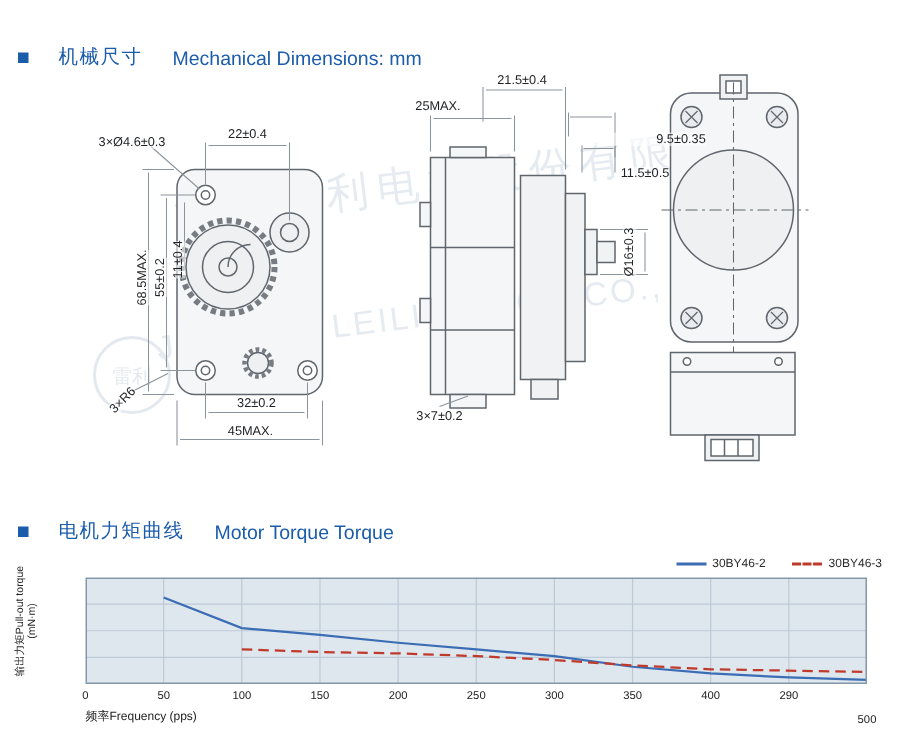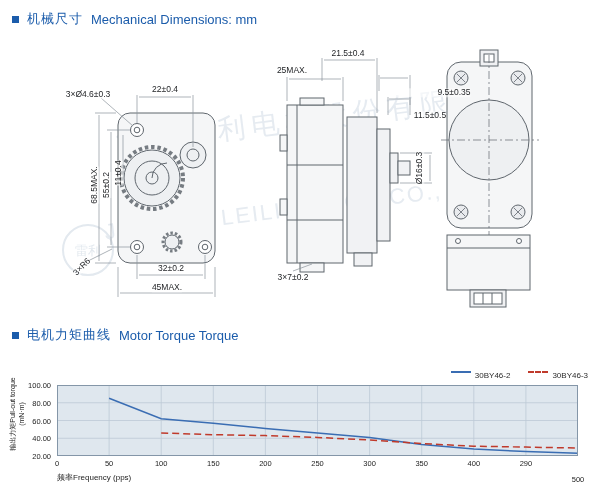--- a/index.html
+++ b/index.html
@@ -1,34 +1,34 @@
 <!DOCTYPE html>
 <html><head>
 <meta charset="utf-8">
 <style>
   * { margin:0; padding:0; box-sizing:border-box; }
   html,body { width:600px; height:501px; }
   body { background:#fff; font-family:"Liberation Sans", sans-serif; position:relative; overflow:hidden; }
   .page { position:relative; width:600px; height:501px; background:#fff; }
 
-  .section-header { position:absolute; left:12px; display:flex; align-items:center; gap:8px;
-                    color:#1b5cab; font-size:13px; }
+  .section-header { position:absolute; left:12px; display:flex; align-items:center; gap:20px;
+                    color:#1b5cab; font-size:13px;margin-top:19px; }
   .section-header .t-cn { letter-spacing:1px; }
   .bullet { width:7px; height:7px; background:#1b5cab; display:inline-block; flex:0 0 auto; }
 
   .drawing { position:absolute; left:0; top:35px; width:600px; height:292px; }
   .drawing svg { position:absolute; left:0; top:0; }
   .dim { position:absolute; font-size:8.5px; color:#1d1f22; white-space:nowrap;
          transform:translate(-50%,-50%); background:rgba(255,255,255,.55); line-height:1.1; }
   .dim.v { transform:translate(-50%,-50%) rotate(-90deg); }
   .dim.diag { transform:translate(-50%,-50%) rotate(-45deg); }
 
   .chart-wrap { position:absolute; left:0; top:340px; width:600px; height:161px; }
   .legend { position:absolute; right:12px; top:31px; display:flex; gap:18px; align-items:center; }
-  .legend-item { display:flex; gap:4px; font-size:8px; color:#2b2b2b; }
+  .legend-item { display:flex; align-items:center; gap:4px; font-size:8px; color:#2b2b2b; }
   .swatch { display:inline-block; width:20px; height:0; border-top:2px solid #000; }
   .ylabel { position:absolute; left:8px; top:118px; transform:rotate(-90deg); transform-origin:0 0;
             width:88px; text-align:center; font-size:7px; color:#222; }
   .yticks { position:absolute; left:18px; top:45px; width:35px; height:71px; }
   .ytick  { position:absolute; right:2px; transform:translateY(-50%); font-size:7.5px; color:#222; }
   .plot   { position:absolute; left:57px; top:45px; width:521px; height:71px; }
   .plot svg { display:block; width:100%; height:100%; }
   .xticks { position:absolute; left:57px; top:119px; width:521px; height:10px; }
   .xtick  { position:absolute; transform:translateX(-50%); font-size:7.5px; color:#222; }
   .xlabel { position:absolute; left:57px; top:132px; width:521px; text-align:left;
@@ -170,27 +170,20 @@
       <div class="legend-item">
         <span class="swatch" style="border-top-color: rgb(58, 109, 179);"></span>
         <span>30BY46-2</span>
       </div>
       <div class="legend-item">
         <span class="swatch" style="border-top-color: rgb(192, 58, 43); border-top-style: dashed;"></span>
         <span>30BY46-3</span>
       </div>
     </div>
     <div class="ylabel">输出力矩Pull-out torque (mN·m)</div>
-    <div class="yticks" id="yticks">
-        <div class="ytick" style="top: 0%;">100.00</div>
-        <div class="ytick" style="top: 25%;">80.00</div>
-        <div class="ytick" style="top: 50%;">60.00</div>
-        <div class="ytick" style="top: 75%;">40.00</div>
-        <div class="ytick" style="top: 100%;">20.00</div>
-      </div>
     <div class="plot">
       <svg id="plot-svg" viewBox="0 0 521 71" preserveAspectRatio="none">
           <rect x="0" y="0" width="521" height="71" fill="#dfe7ee"></rect>
           <line x1="0" y1="0" x2="0" y2="71" stroke="#bcc9d6" stroke-width="0.8"></line>
           <line x1="52.1" y1="0" x2="52.1" y2="71" stroke="#bcc9d6" stroke-width="0.8"></line>
           <line x1="104.2" y1="0" x2="104.2" y2="71" stroke="#bcc9d6" stroke-width="0.8"></line>
           <line x1="156.29999999999998" y1="0" x2="156.29999999999998" y2="71" stroke="#bcc9d6" stroke-width="0.8"></line>
           <line x1="208.4" y1="0" x2="208.4" y2="71" stroke="#bcc9d6" stroke-width="0.8"></line>
           <line x1="260.5" y1="0" x2="260.5" y2="71" stroke="#bcc9d6" stroke-width="0.8"></line>
           <line x1="312.59999999999997" y1="0" x2="312.59999999999997" y2="71" stroke="#bcc9d6" stroke-width="0.8"></line>

